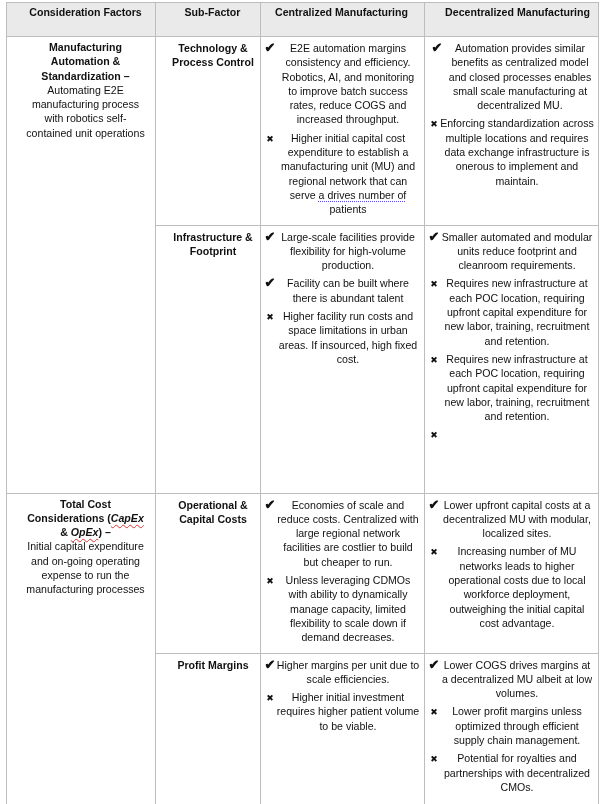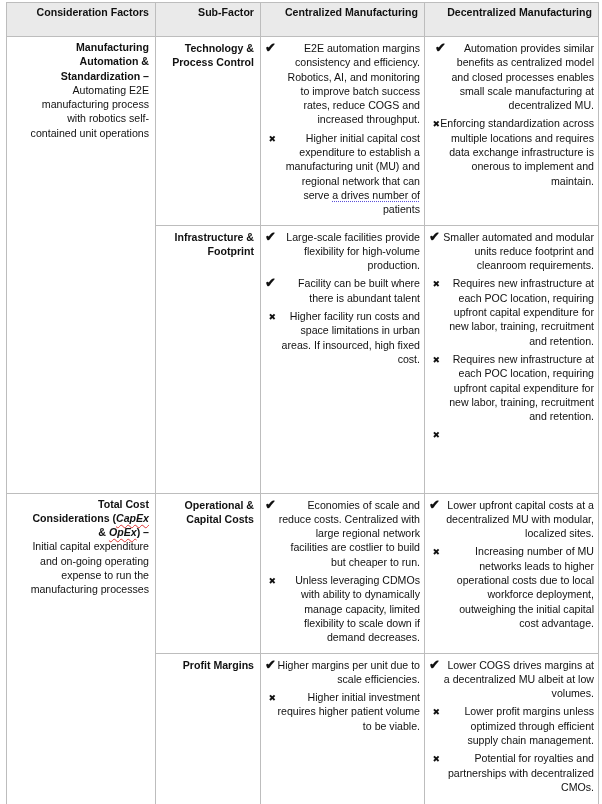--- a/index.html
+++ b/index.html
@@ -1,20 +1,20 @@
 <!DOCTYPE html>
 <html><head>
 <meta charset="utf-8">
 <style>
   html, body { margin: 0; padding: 0; background: #ffffff; }
   body { width: 602px; height: 804px; overflow: hidden; position: relative;
          font-family: "Liberation Sans", sans-serif; font-size: 10.6px; color: #111; }
   table { border-collapse: collapse; position: absolute; left: 6px; top: 2px;
           table-layout: fixed; width: 592px; }
-  td, th { border: 1px solid #bdbdbd; vertical-align: top; text-align: right;
+  td, th { border: 1px solid #bdbdbd; vertical-align: top; text-align: center;
            line-height: 14.3px; padding: 3px 6px 4px 15px; }
   th { background: #eaeaea; font-weight: bold; padding-top: 2px; padding-bottom: 2px; height: 29px; }
   col.c1 { width: 149px; } col.c2 { width: 105px; } col.c3 { width: 164px; } col.c4 { width: 174px; }
   th.h3 { padding-left: 4px; } th.h4 { padding-left: 18px; }
   td.factor { padding-left: 15px; }
   td.sub { padding-left: 16px; font-weight: bold; padding-top: 4px; margin-top: 32px; }
   .factor-title { font-weight: bold; }
   .factor-desc { }
   .spell { text-decoration: underline wavy #d33; text-decoration-thickness: 1px; text-underline-offset: 2px; font-style: italic; }
   .gram { text-decoration: underline dotted #5a50d8; text-underline-offset: 2px; }

